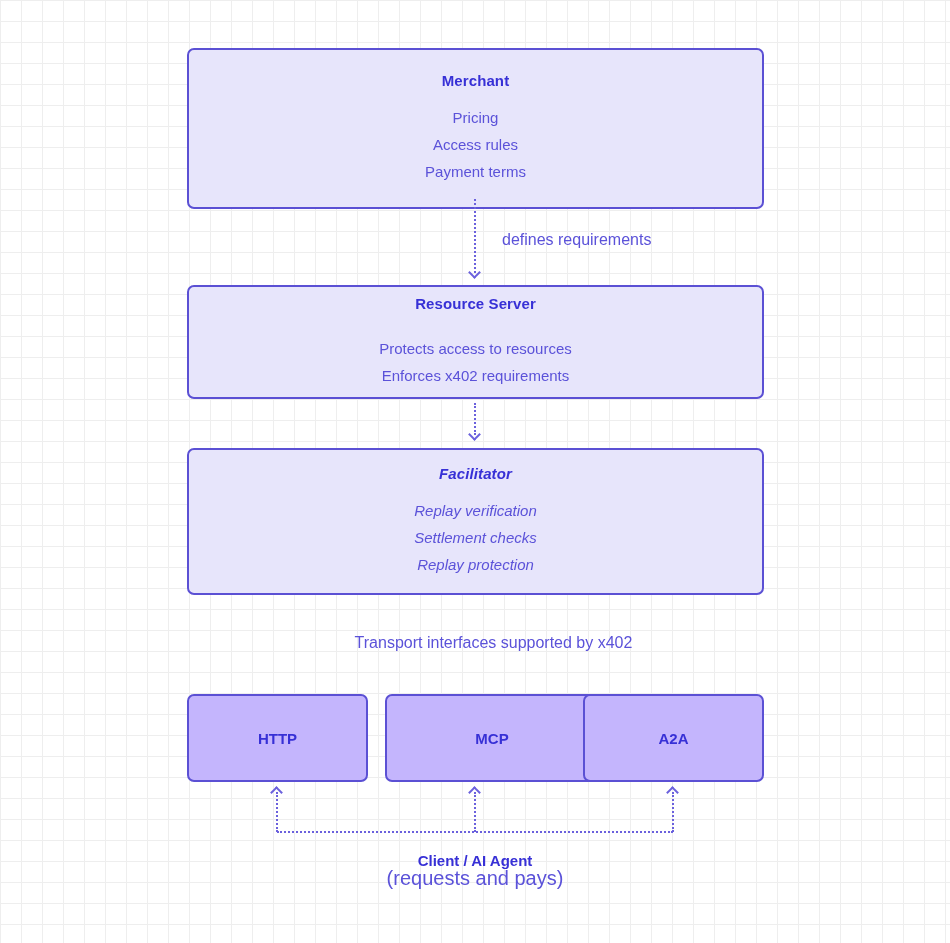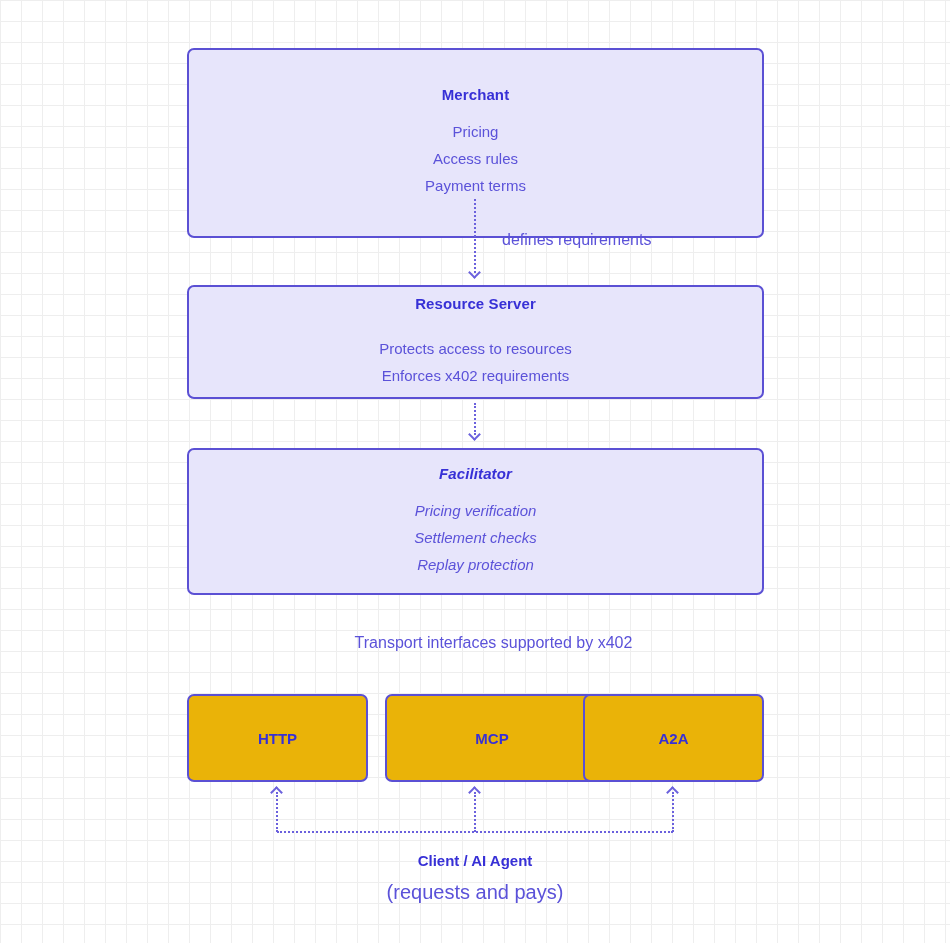--- a/index.html
+++ b/index.html
@@ -57,34 +57,34 @@
 
   .node-line {
     font-size: 15px;
     color: #5b52d9;
     line-height: 1;
     padding: 6px 0;
     white-space: nowrap;
   }
 
   
-  #node-merchant        { left: 187px; top: 48px;  width: 577px; height: 190px; }
+  #node-merchant        { left: 187px; top: 48px;  width: 577px; height: 161px; }
   #node-resource-server { left: 187px; top: 285px; width: 577px; height: 114px; }
   #node-facilitator     { left: 187px; top: 448px; width: 577px; height: 147px; font-style: italic; }
 
   #node-merchant .node-lines,
   #node-facilitator .node-lines { margin-top: 16px; }
   #node-resource-server .node-lines { margin-top: 24px; }
 
   
   .transport {
     position: absolute;
     top: 694px;
     height: 88px;
-    background: #eab308;
+    background: #c4b5fd;
     border: 2px solid #5b50d4;
     border-radius: 7px;
     display: flex;
     align-items: center;
     justify-content: center;
   }
   .transport-label {
     font-size: 15px;
     font-weight: bold;
     color: #3730d6;
@@ -116,21 +116,20 @@
     position: absolute;
     left: 0; right: 0;
     top: 853px;
     text-align: center;
   }
   #client-title {
     font-size: 15px;
     font-weight: bold;
     color: #3730d6;
     line-height: 1;
-    margin-bottom: 14px;
   }
   #client-sub {
     font-size: 20px;
     color: #5b52d9;
     line-height: 1;
   }
 
   
   .v-dotted {
     position: absolute;
@@ -196,21 +195,21 @@
       <div class="node-line">Enforces x402 requirements</div>
     </div>
   </div>
 
   <div class="v-dotted" id="conn2-line"></div>
   <div class="arrow-head arrow-down" id="conn2-head"></div>
 
   <div class="node" id="node-facilitator">
     <div class="node-title">Facilitator</div>
     <div class="node-lines">
-      <div class="node-line">Pricing verification</div>
+      <div class="node-line">Replay verification</div>
       <div class="node-line">Settlement checks</div>
       <div class="node-line">Replay protection</div>
     </div>
   </div>
 
   <div class="free-label" id="label-transport-note">Transport interfaces supported by x402</div>
 
   <div class="transport" id="transport-http">
     <span class="transport-label">HTTP</span>
   </div>

